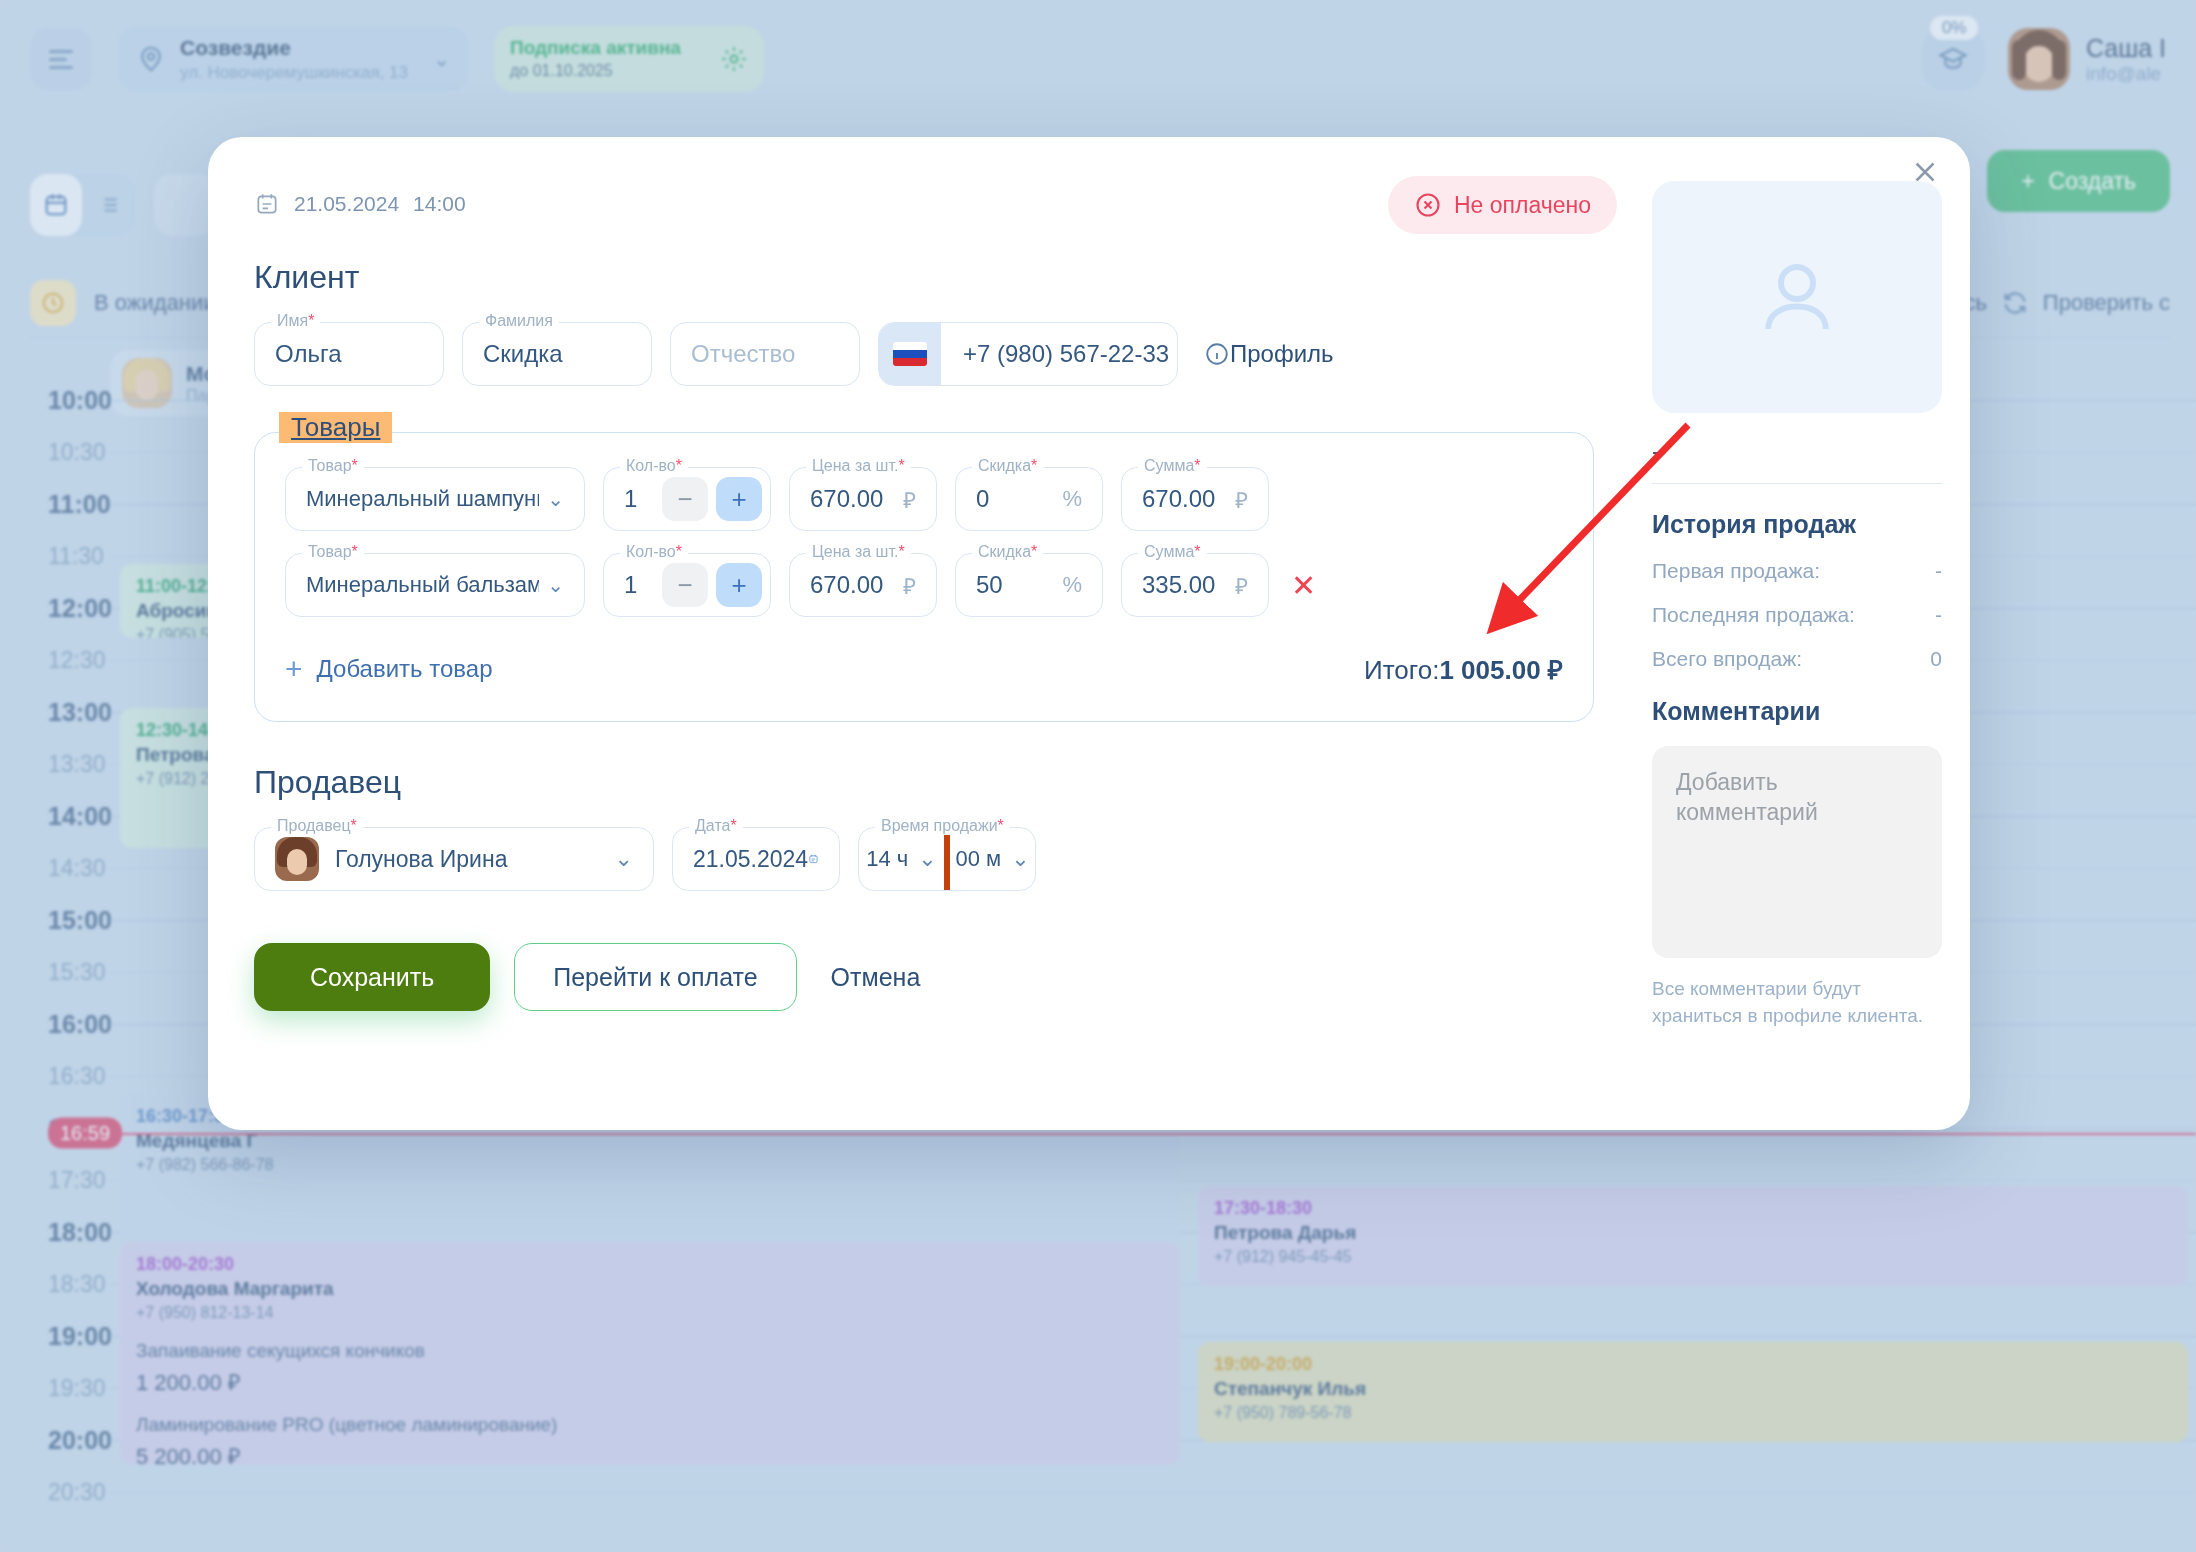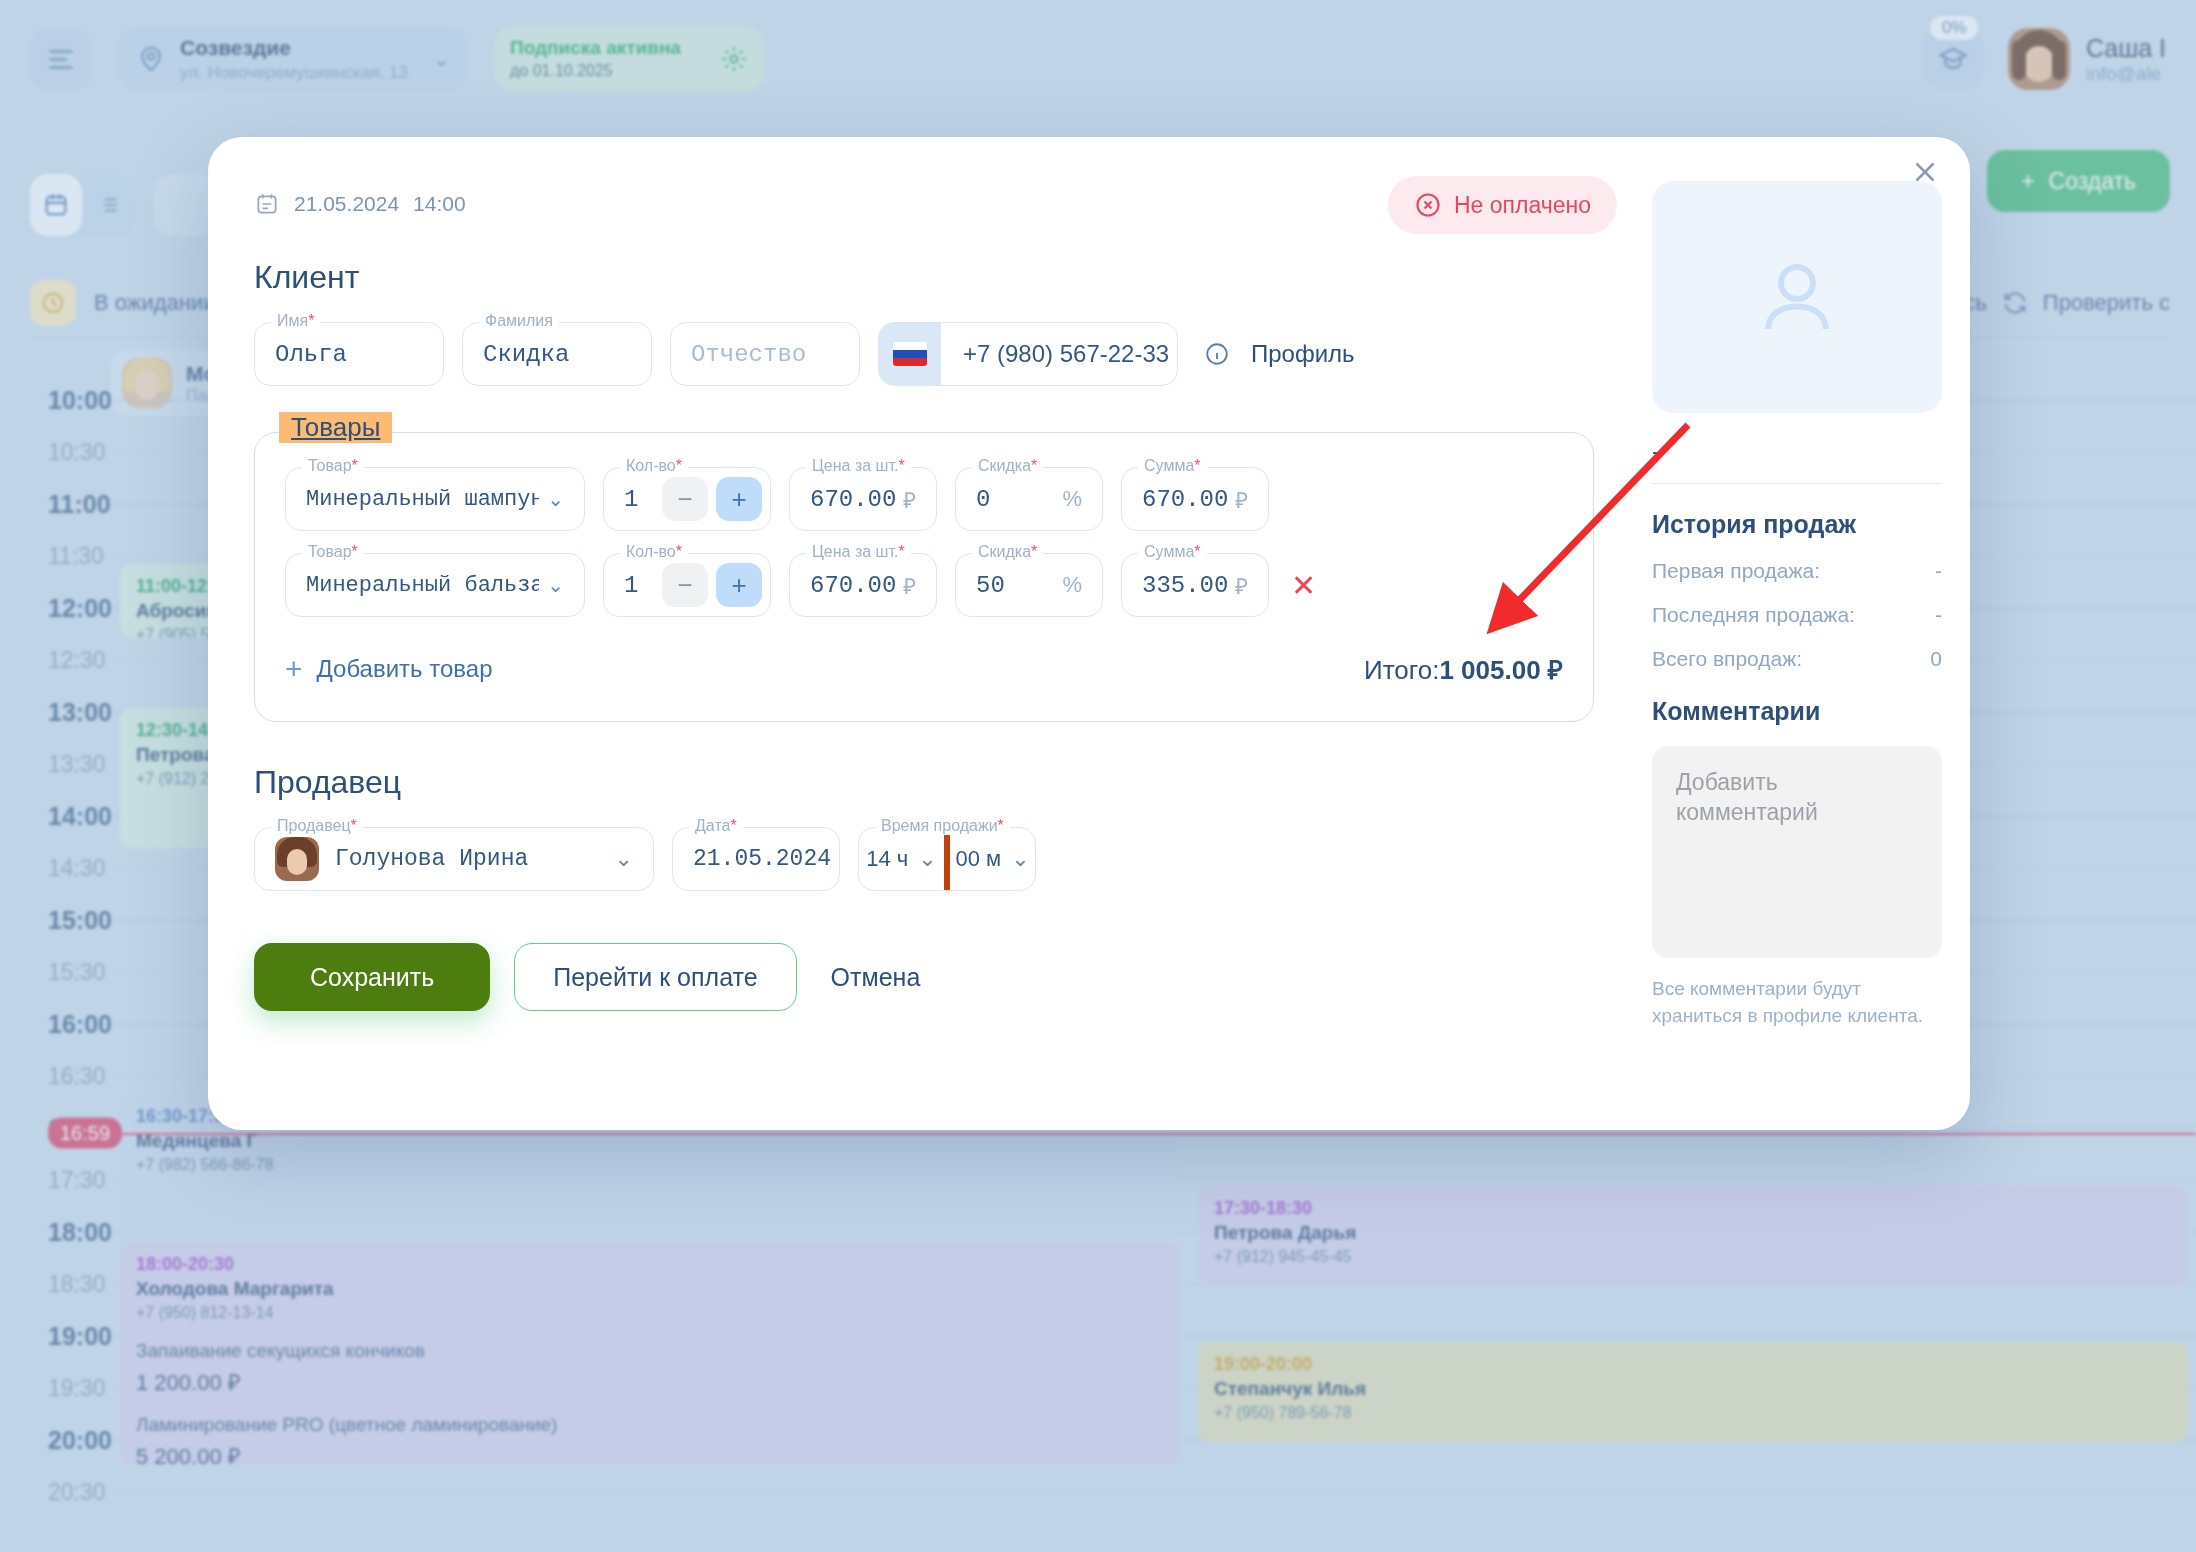--- a/index.html
+++ b/index.html
@@ -105,36 +105,36 @@
   .badge-unpaid { position: absolute; left: 1180px; top: 176px; height: 58px; border-radius: 30px; background: #fdeaee; display: flex; align-items: center; gap: 12px; padding: 0 26px; }
   .badge-unpaid span { font-size: 23px; color: #e8455f; }
 
   .sec-title { font-size: 32px; color: #2d4f78; margin-top: 42px; }
 
   .fields-row { display: flex; align-items: center; gap: 18px; margin-top: 26px; }
 
   .fld { position: relative; height: 64px; border: 1px solid #dbe6f2; border-radius: 16px; background: #fff; display: flex; align-items: center; padding: 0 20px; }
   .fld > .lbl { position: absolute; top: -11px; left: 16px; background: #fff; padding: 0 6px; font-size: 16px; color: #9fb2c6; white-space: nowrap; }
   .fld > .lbl b { color: #f0506e; font-weight: 400; }
-  .fld .val { font-size: 24px; color: #34587f; font-family: Liberation Mono, monospace; }
+  .fld .val { font-size: 24px; color: #34587f; }
   .fld .val.ph { color: #a9bdd1; }
   .fld .unit { margin-left: auto; font-size: 22px; color: #9fb4c9; }
 
   .f-name { width: 190px; }
   .f-last { width: 190px; }
   .f-mid  { width: 190px; }
   .phone-fld { width: 300px; padding: 0; overflow: hidden; }
   .flagbox { width: 62px; height: 100%; background: #d9e7f6; display: flex; align-items: center; justify-content: center; }
   .flag { width: 34px; height: 24px; border-radius: 3px; overflow: hidden; display: flex; flex-direction: column; }
   .flag i { flex: 1; }
   .flag i:nth-child(1) { background: #fff; }
   .flag i:nth-child(2) { background: #1e4fbf; }
   .flag i:nth-child(3) { background: #da2a31; }
   .phone-val { padding-left: 22px; font-size: 24px; color: #34587f; }
-  .profile-link { display: flex; align-items: center; gap: 21px; margin-left: 8px; }
+  .profile-link { display: flex; align-items: center; gap: 0; margin-left: 8px; }
   .profile-link span { font-size: 24px; color: #2d4f78; }
 
   
   .goods { position: relative; margin-top: 46px; border: 1px solid #cfe0f2; border-radius: 22px; padding: 34px 30px 34px 30px; }
   .goods > .legend { position: absolute; top: -21px; left: 24px; background: #fdba74; padding: 0 12px; font-size: 26px; color: #2d4f78; text-decoration: underline; }
 
   .g-row { display: flex; align-items: center; gap: 18px; margin-bottom: 22px; }
   .g-row:last-of-type { margin-bottom: 0; }
   .f-prod { width: 300px; }
   .f-prod .val { font-size: 22px; white-space: nowrap; overflow: hidden; }

